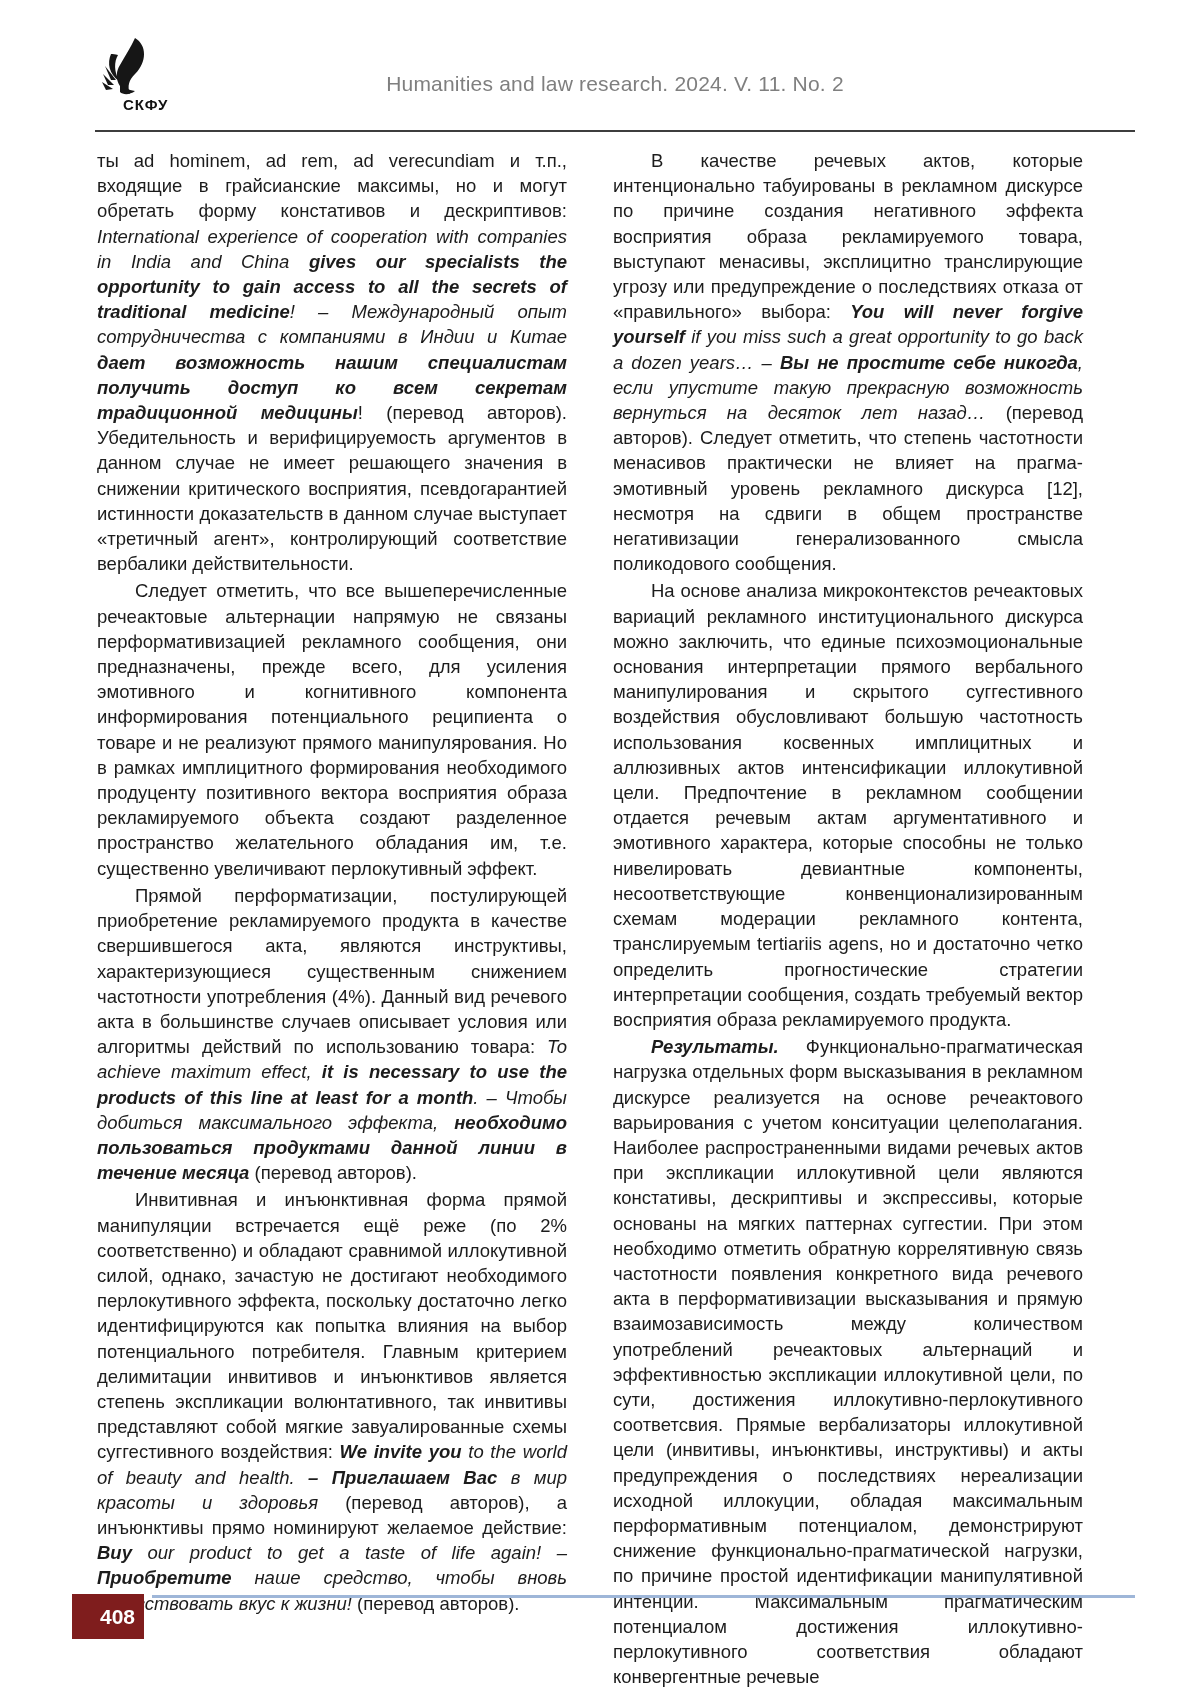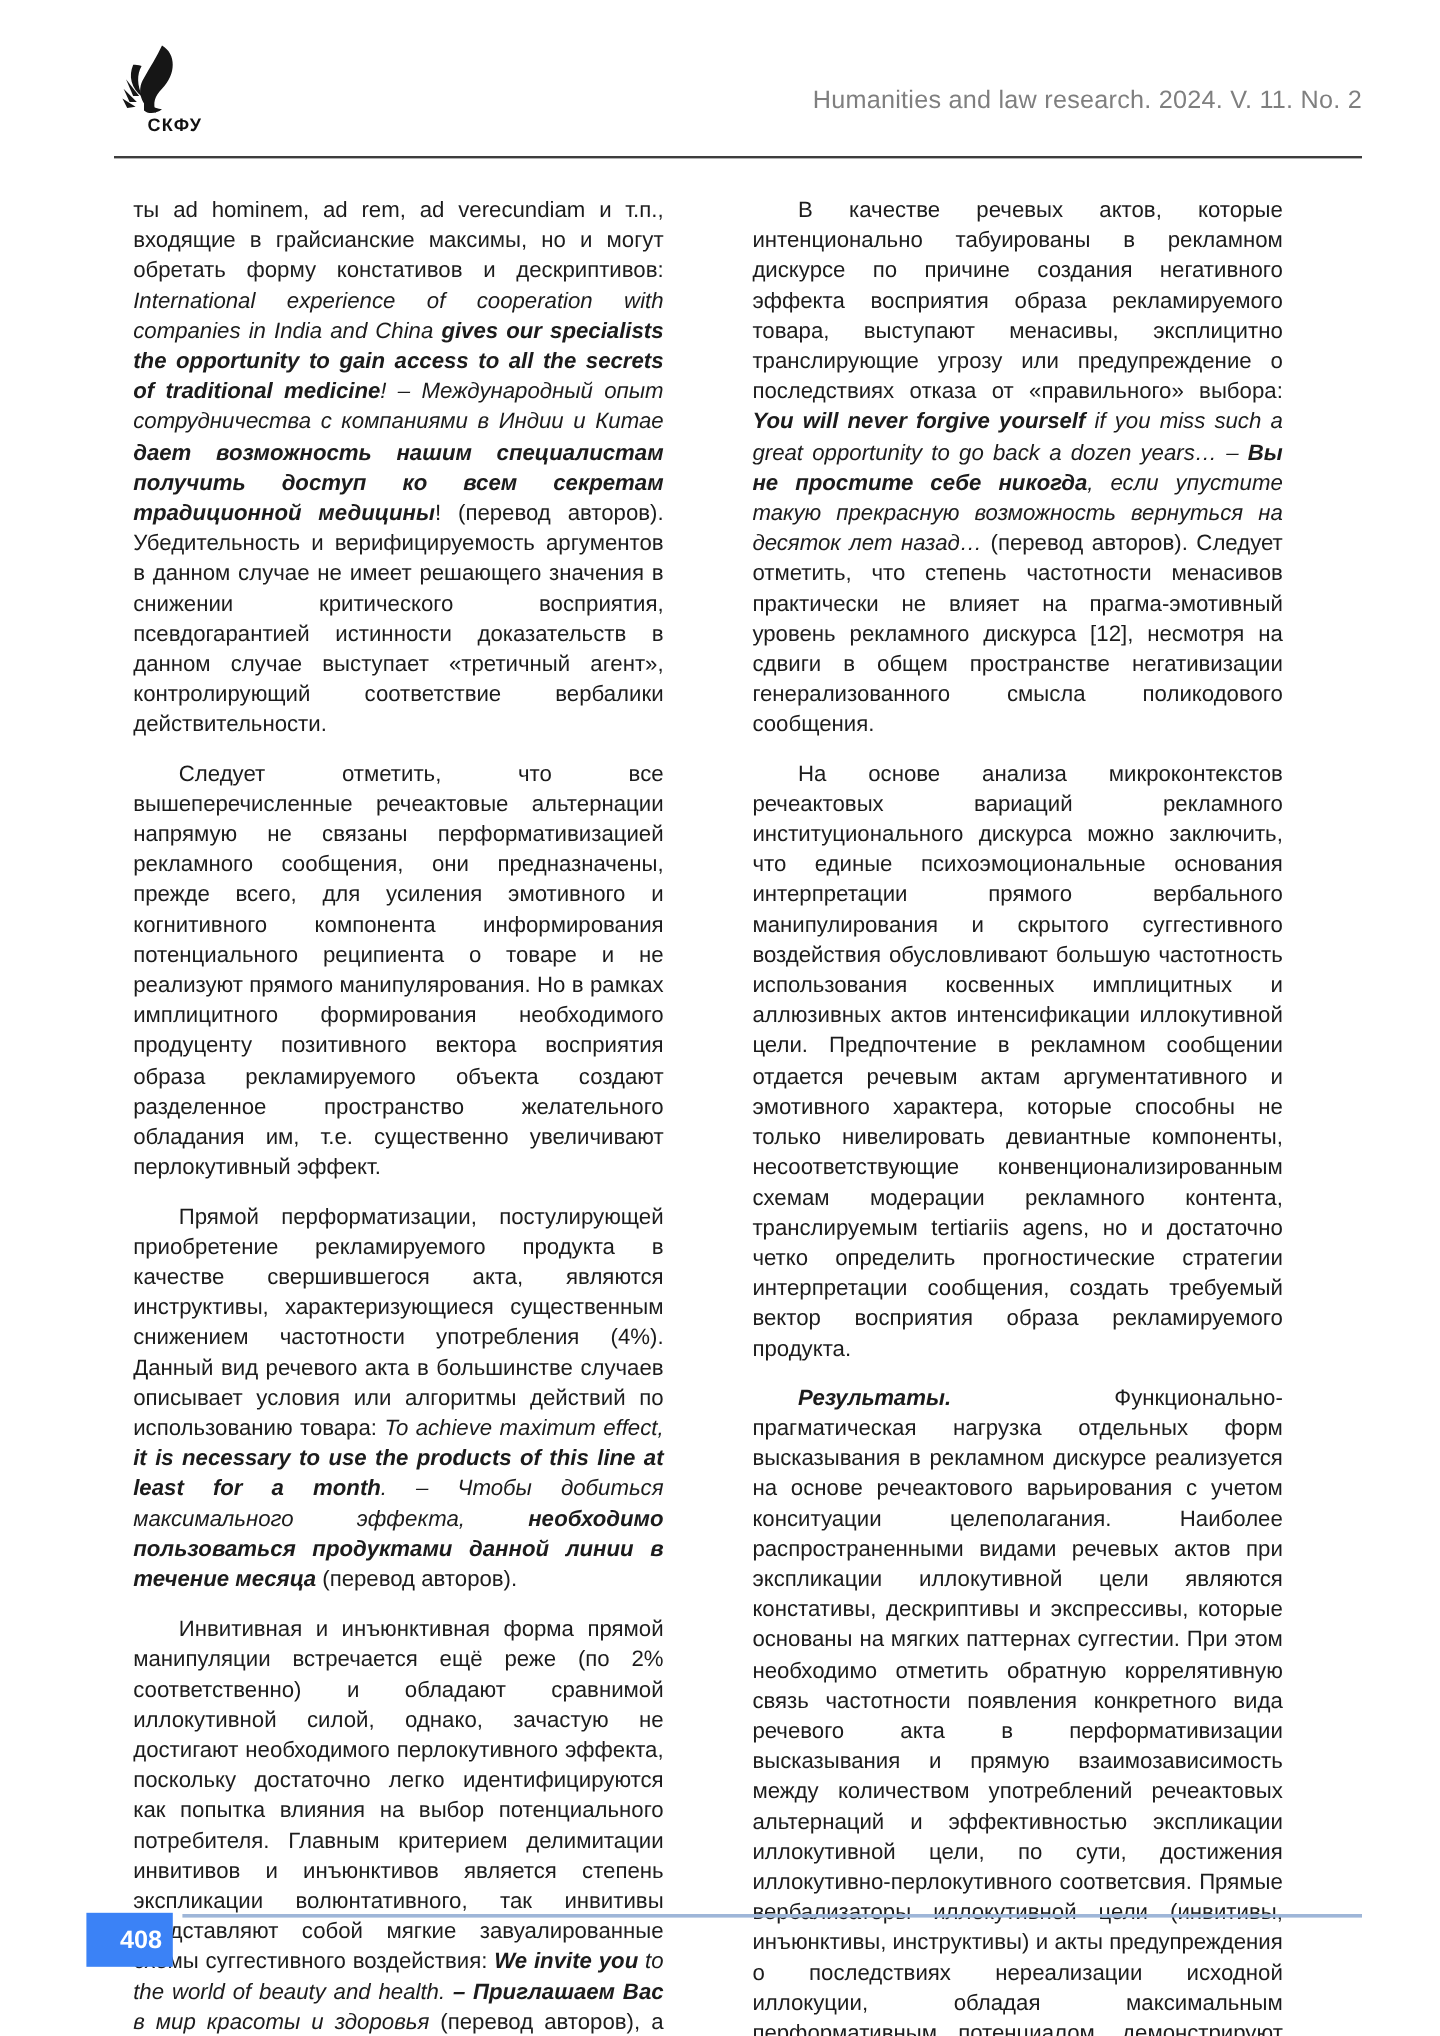--- a/index.html
+++ b/index.html
@@ -38,55 +38,55 @@
     font-size: 15px;
     font-weight: bold;
     letter-spacing: 1px;
     color: #111111;
   }
   .journal-title {
     position: absolute;
     left: 0;
     right: 0;
     top: 72px;
-    text-align: right;
+    text-align: center;
     font-size: 21px;
     color: #7f7f7f;
     letter-spacing: 0.2px;
   }
 
   
   .columns {
     position: absolute;
     top: 146px;
     left: 95px;
     width: 990px;
     display: flex;
     gap: 42px;
   }
   .column { flex: 1 1 0; min-width: 0; }
   .para {
-    margin: 16px;
+    margin: 2px;
     font-size: 18.5px;
     line-height: 25.2px;
     text-align: justify;
   }
   .para.indent { text-indent: 38px; }
   .s-n  { font-style: normal; font-weight: normal; }
   .s-i  { font-style: italic; font-weight: normal; }
   .s-bi { font-style: italic; font-weight: bold; }
 
   
   .page-number-box {
     position: absolute;
     left: 72px;
     top: 1594px;
     width: 72px;
     height: 45px;
-    background: #3b82f6;
+    background: #7f1d1d;
     color: #ffffff;
     font-size: 21px;
     font-weight: bold;
     display: flex;
     align-items: center;
     justify-content: flex-end;
     padding-right: 9px;
     box-sizing: border-box;
   }
   .footer-line {

